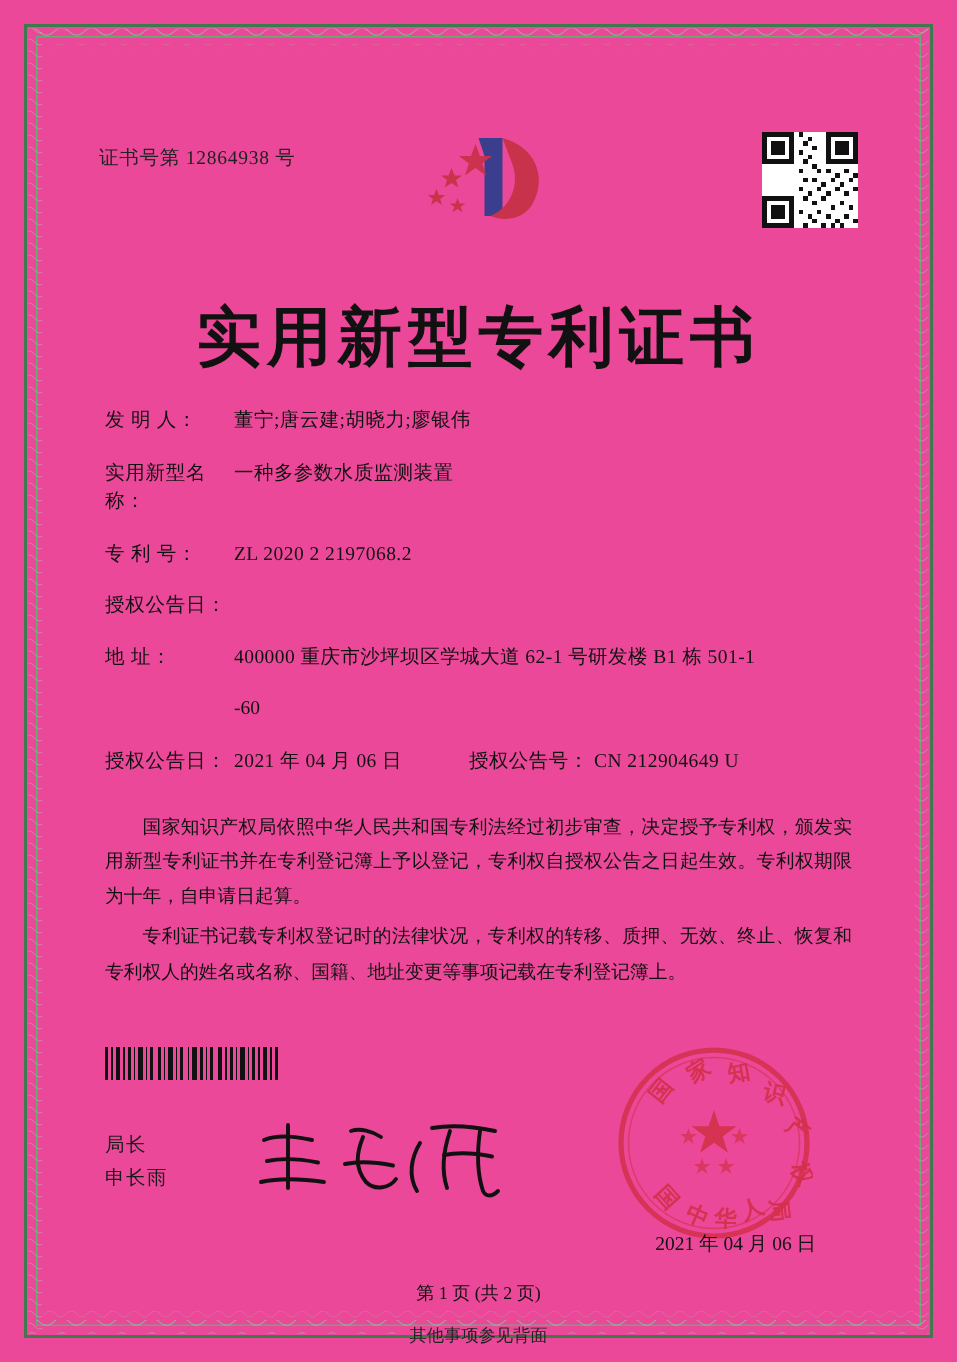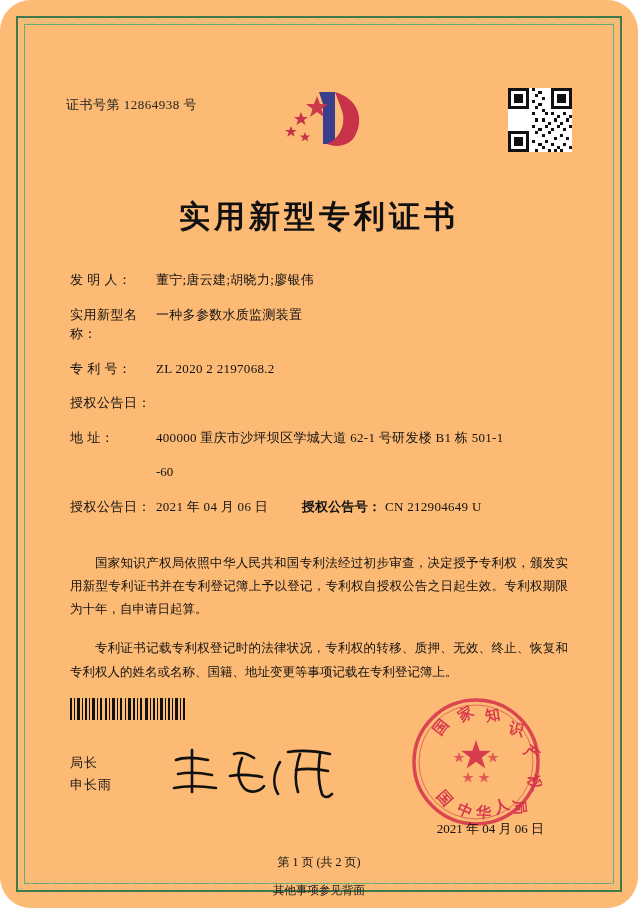--- a/index.html
+++ b/index.html
@@ -12,22 +12,21 @@
     height: 908px;
     font-family: "Liberation Serif", "DejaVu Serif", serif;
     color: #1a1a1a;
     position: relative;
     overflow: hidden;
   }
 
   .page {
     position: absolute;
     inset: 0;
-    background: #fdba74;
-    border-radius: 31px;
+    background: #ec4899;
   }
 
   
   .border-outer {
     position: absolute;
     left: 16px;
     top: 16px;
     right: 16px;
     bottom: 16px;
     border: 2px solid #3f7a4f;
@@ -85,21 +84,21 @@
     width: 64px;
     height: 64px;
   }
 
   .title {
     position: absolute;
     left: 0;
     right: 0;
     top: 148px;
     text-align: center;
-    font-size: 31px;
+    font-size: 43px;
     font-weight: bold;
     letter-spacing: 4px;
     font-family: "Liberation Serif", "DejaVu Serif", serif;
     color: #111;
   }
 
   .fields {
     position: absolute;
     left: 22px;
     right: 22px;
@@ -122,36 +121,35 @@
     flex: 1;
     color: #111;
     letter-spacing: 0.3px;
   }
   .fvalue2 {
     margin-left: 86px;
     color: #111;
   }
   .inline-label {
     display: inline-block;
-    margin-left: 30px;
-    font-weight: bold;
+    margin-left: 41px;
   }
 
   .paras {
     position: absolute;
     left: 22px;
     right: 22px;
     top: 488px;
     font-size: 12.5px;
     line-height: 1.85;
     text-align: justify;
     color: #111;
   }
   .paras p {
-    margin: 16px 0 2px 0;
+    margin: 4px 0 2px 0;
     text-indent: 2em;
   }
 
   .barcode {
     position: absolute;
     left: 22px;
     top: 650px;
     width: 118px;
     height: 22px;
   }

